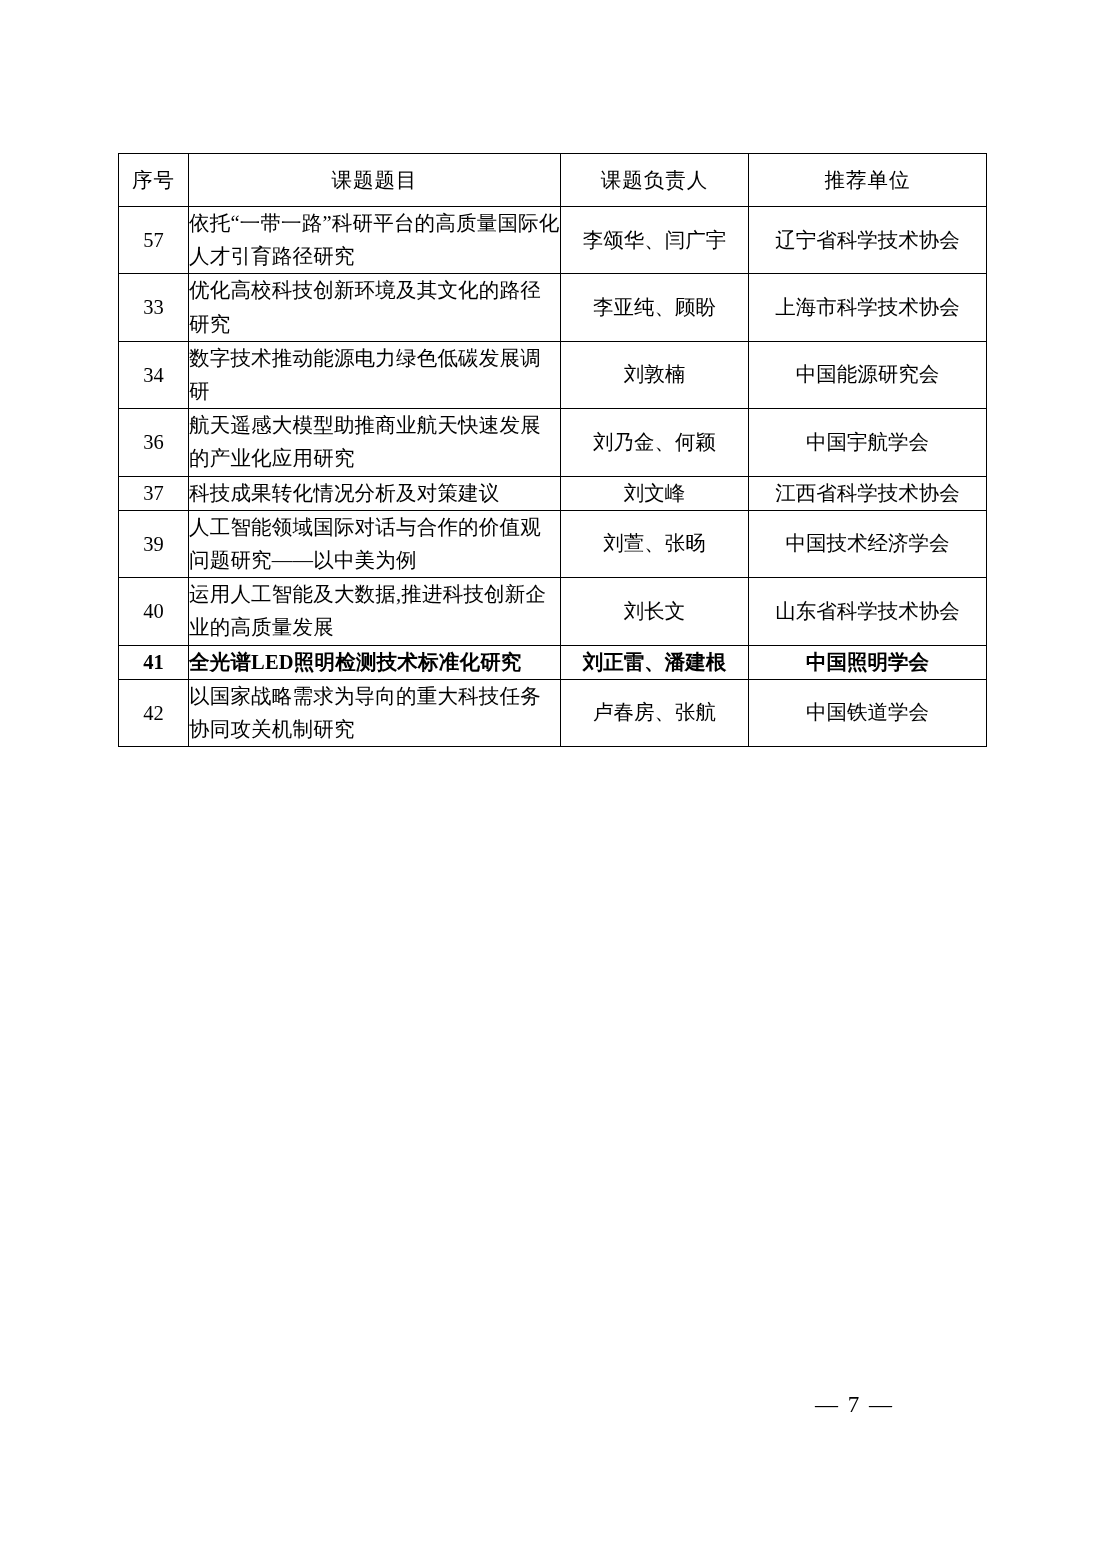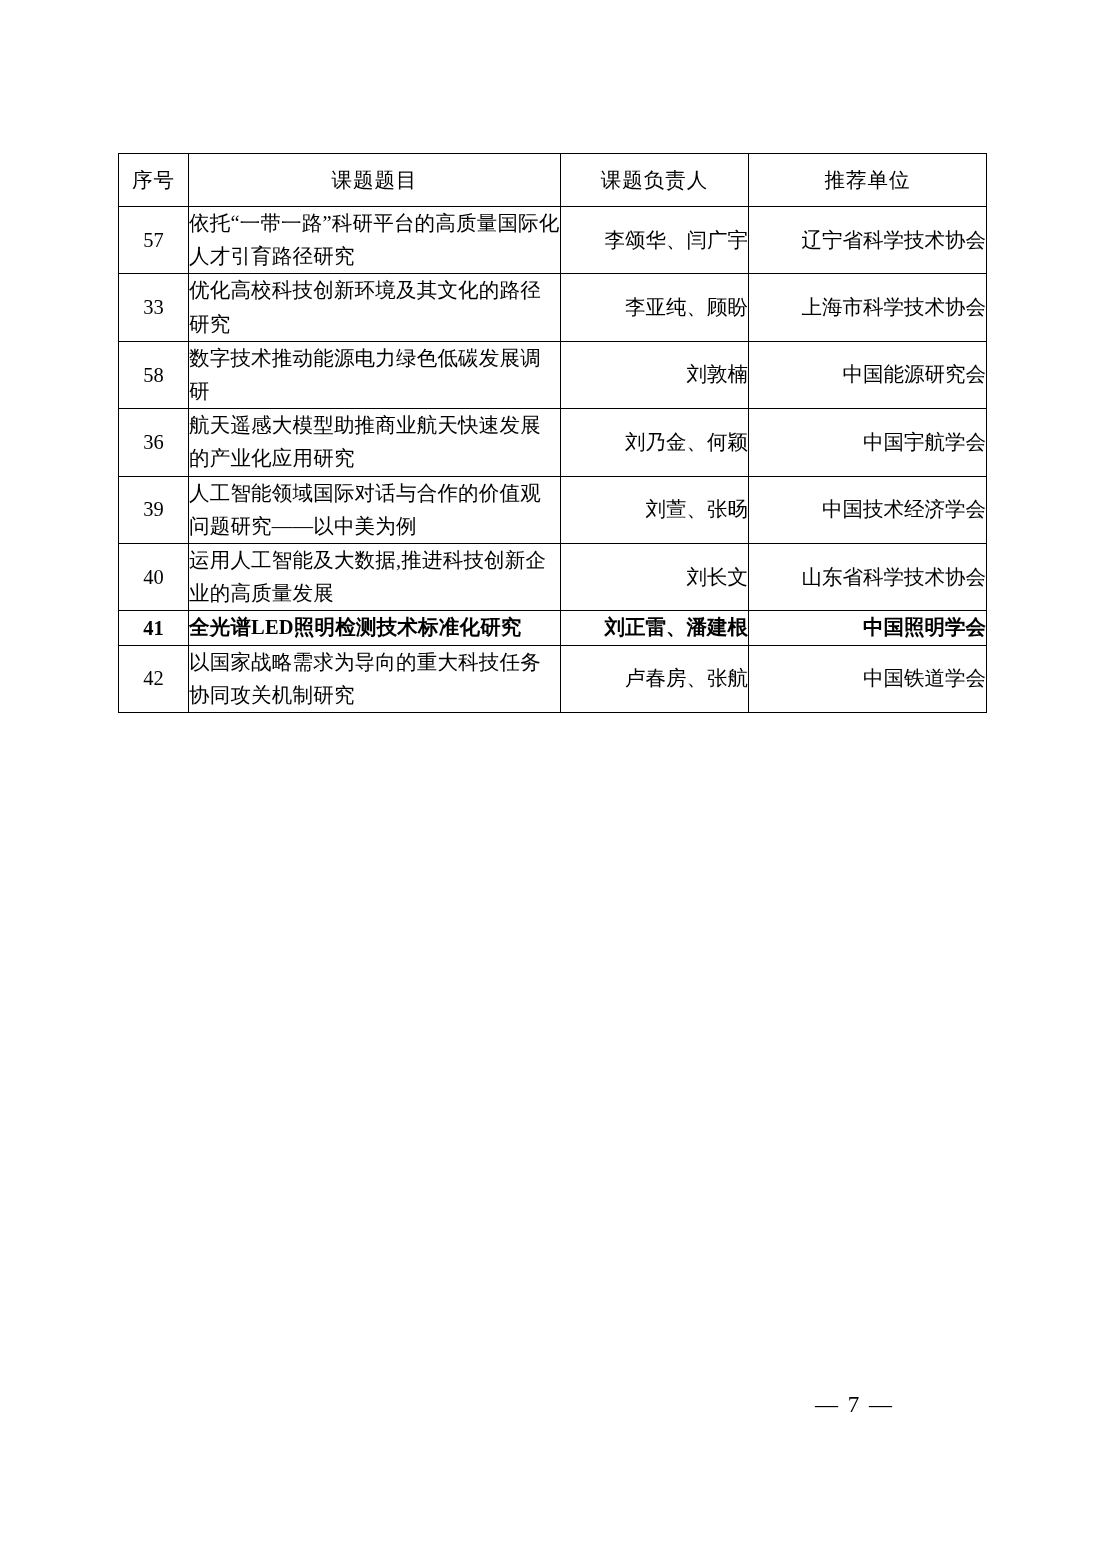--- a/index.html
+++ b/index.html
@@ -53,21 +53,21 @@
   .cell-no {
     text-align: center;
     font-size: 21px;
   }
   .cell-text {
     padding: 9px 13px 11px 13px;
     line-height: 1.62;
     letter-spacing: 0.2px;
   }
   .cell-center {
-    text-align: right;
+    text-align: center;
     padding: 9px 13px 11px 15px;
     line-height: 1.62;
   }
   .row-bold .cell-text,
   .row-bold .cell-center,
   .row-bold .cell-no {
     font-weight: bold;
   }
   .page-number {
     position: absolute;
@@ -105,30 +105,36 @@
           <td class="cell-center">李颂华、闫广宇</td>
           <td class="cell-center">辽宁省科学技术协会</td>
         </tr>
         <tr>
           <td class="cell-no">33</td>
           <td class="cell-text">优化高校科技创新环境及其文化的路径研究</td>
           <td class="cell-center">李亚纯、顾盼</td>
           <td class="cell-center">上海市科学技术协会</td>
         </tr>
         <tr>
-          <td class="cell-no">58</td>
+          <td class="cell-no">34</td>
           <td class="cell-text">数字技术推动能源电力绿色低碳发展调研</td>
           <td class="cell-center">刘敦楠</td>
           <td class="cell-center">中国能源研究会</td>
         </tr>
         <tr>
           <td class="cell-no">36</td>
           <td class="cell-text">航天遥感大模型助推商业航天快速发展的产业化应用研究</td>
           <td class="cell-center">刘乃金、何颖</td>
           <td class="cell-center">中国宇航学会</td>
+        </tr>
+        <tr>
+          <td class="cell-no">37</td>
+          <td class="cell-text">科技成果转化情况分析及对策建议</td>
+          <td class="cell-center">刘文峰</td>
+          <td class="cell-center">江西省科学技术协会</td>
         </tr>
         <tr>
           <td class="cell-no">39</td>
           <td class="cell-text">人工智能领域国际对话与合作的价值观问题研究——以中美为例</td>
           <td class="cell-center">刘萱、张旸</td>
           <td class="cell-center">中国技术经济学会</td>
         </tr>
         <tr>
           <td class="cell-no">40</td>
           <td class="cell-text">运用人工智能及大数据,推进科技创新企业的高质量发展</td>

